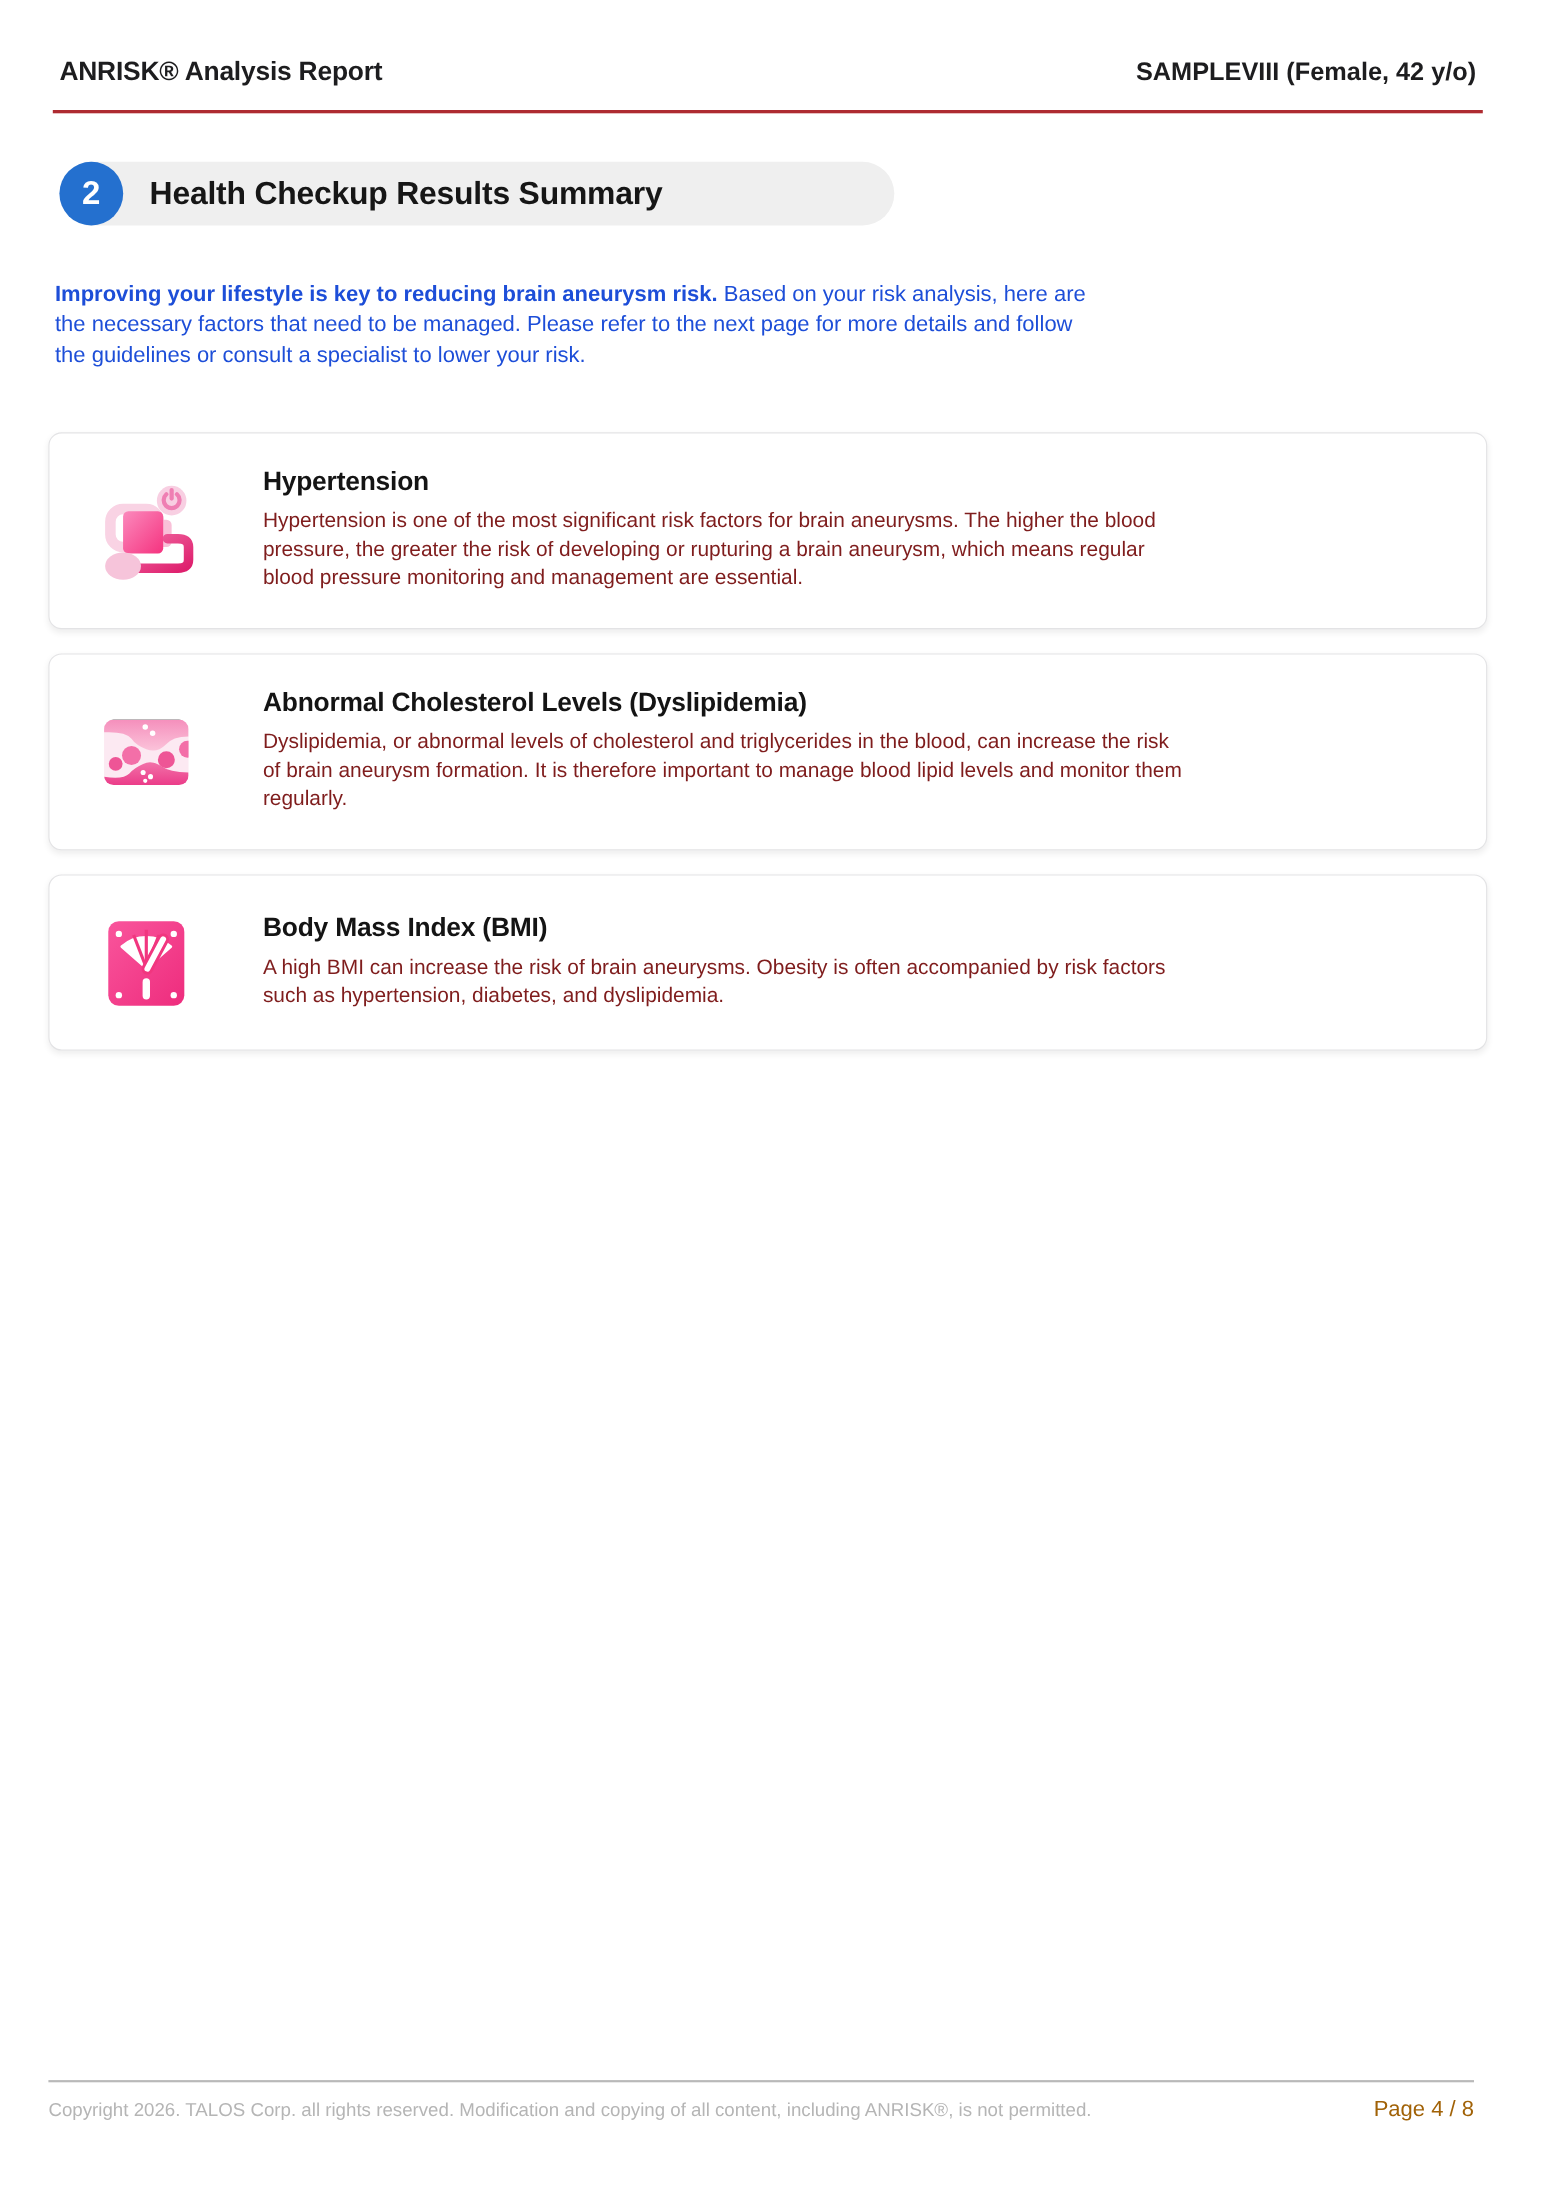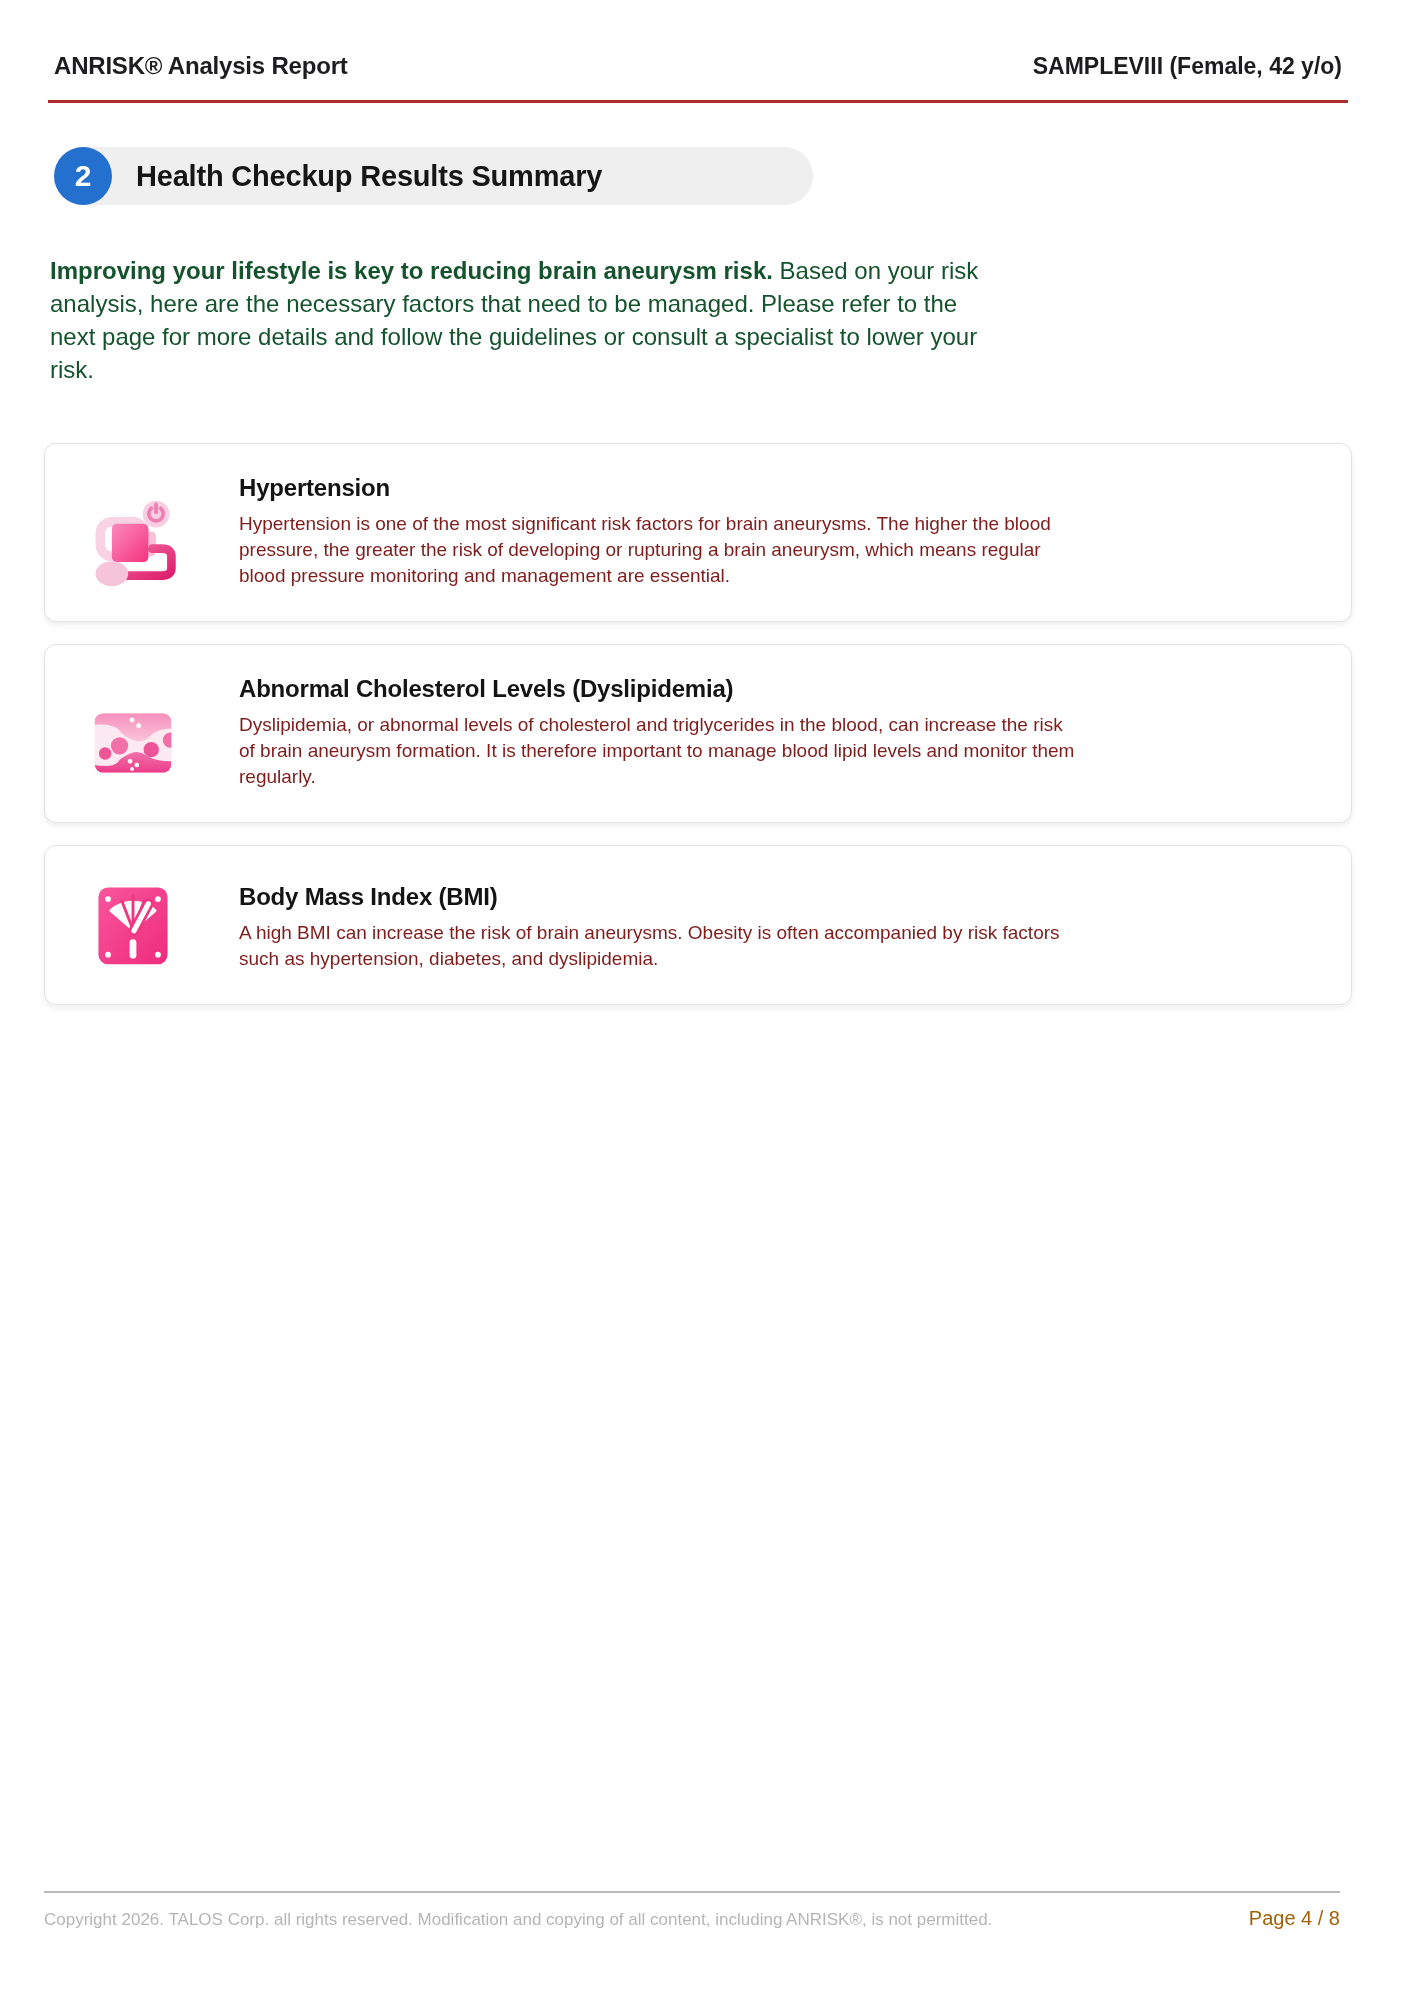--- a/index.html
+++ b/index.html
@@ -43,35 +43,35 @@
     border-radius:0 29px 29px 0;
     display:flex; align-items:center;
     padding-left:58px;
     position:relative; z-index:1;
   }
   .section-bar h1 { font-size:29px; font-weight:700; color:#161616; letter-spacing:-0.2px; }
   
   .intro {
     margin:50px 54px 0 50px;
     max-width:945px;
-    font-size:24px; line-height:1.37; color:#14532d;
+    font-size:20px; line-height:1.37; color:#1d4ed8;
   }
   .intro b { font-weight:700; }
   
   .cards {
     margin:56px 44px 0 44px;
     display:flex; flex-direction:column; gap:22px;
   }
   .card {
     border:1px solid #e3e3e5;
     border-radius:12px;
     background:#ffffff;
     box-shadow:0 3px 6px rgba(0,0,0,0.07);
     padding:30px 40px 32px 40px;
-    display:flex; align-items:flex-end; gap:58px;
+    display:flex; align-items:center; gap:58px;
   }
   .card .icon-wrap { width:96px; flex:none; display:flex; justify-content:center; }
   .card .content  { flex:1; }
   .card h2 { font-size:24px; font-weight:700; color:#141414; margin-bottom:9px; letter-spacing:-0.2px; }
   .card p  { font-size:19px; line-height:1.37; color:#7f1d1d; max-width:840px; }
   
   .footer {
     position:absolute; left:44px; right:56px; top:1891px;
   }
   .footer-rule { border-top:2.5px solid #b9b9b9; }

